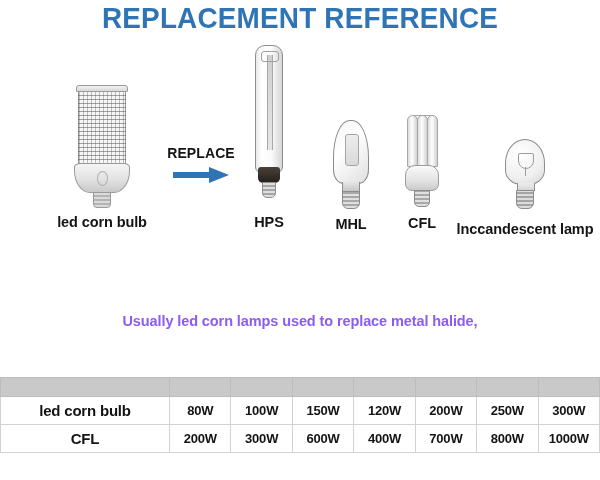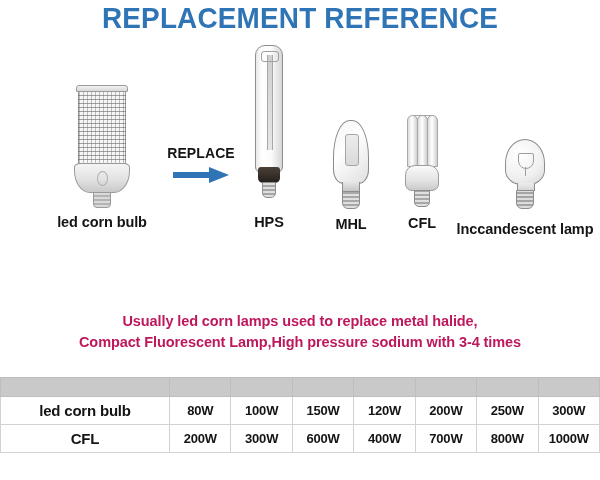--- a/index.html
+++ b/index.html
@@ -228,21 +228,21 @@
     background: repeating-linear-gradient(0deg,#dcdcdc 0 2px,#a4a4a4 2px 4px);
     border: 1px solid #8c8c8c; border-radius: 0 0 6px 6px;
     box-sizing: border-box;
   }
 
   
   .desc {
     position: absolute;
     left: 0; top: 311px; width: 600px;
     text-align: center;
-    color: #be185d;
+    color: #8b5cf6;
     font-family: "Liberation Sans", sans-serif;
     font-weight: bold;
     font-size: 14.5px;
     line-height: 21px;
     letter-spacing: -0.1px;
   }
 
   
   .table-wrap {
     position: absolute;
@@ -351,21 +351,20 @@
         <div class="inc-neck"></div>
         <div class="inc-screw"></div>
       </div>
     </div>
     <div class="bulb-label">lnccandescent lamp</div>
   </div>
 </div>
 
 <div class="desc">
   <div>Usually led corn lamps used to replace metal halide,</div>
-  <div>Compact Fluorescent Lamp,High pressure sodium with 3-4 times</div>
 </div>
 
 <div class="table-wrap">
   <table class="spec">
     <tbody>
       <tr class="head">
         <td class="rowlabel"></td>
         <td></td>
         <td></td>
         <td></td>

